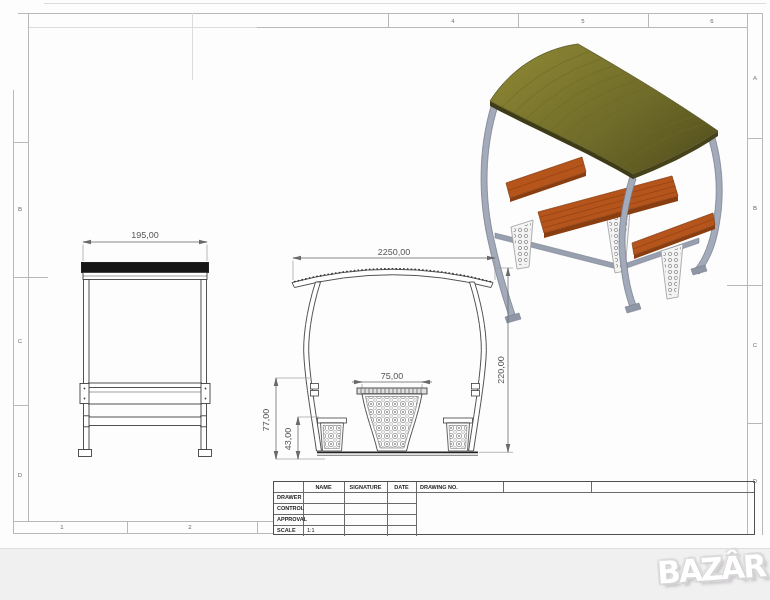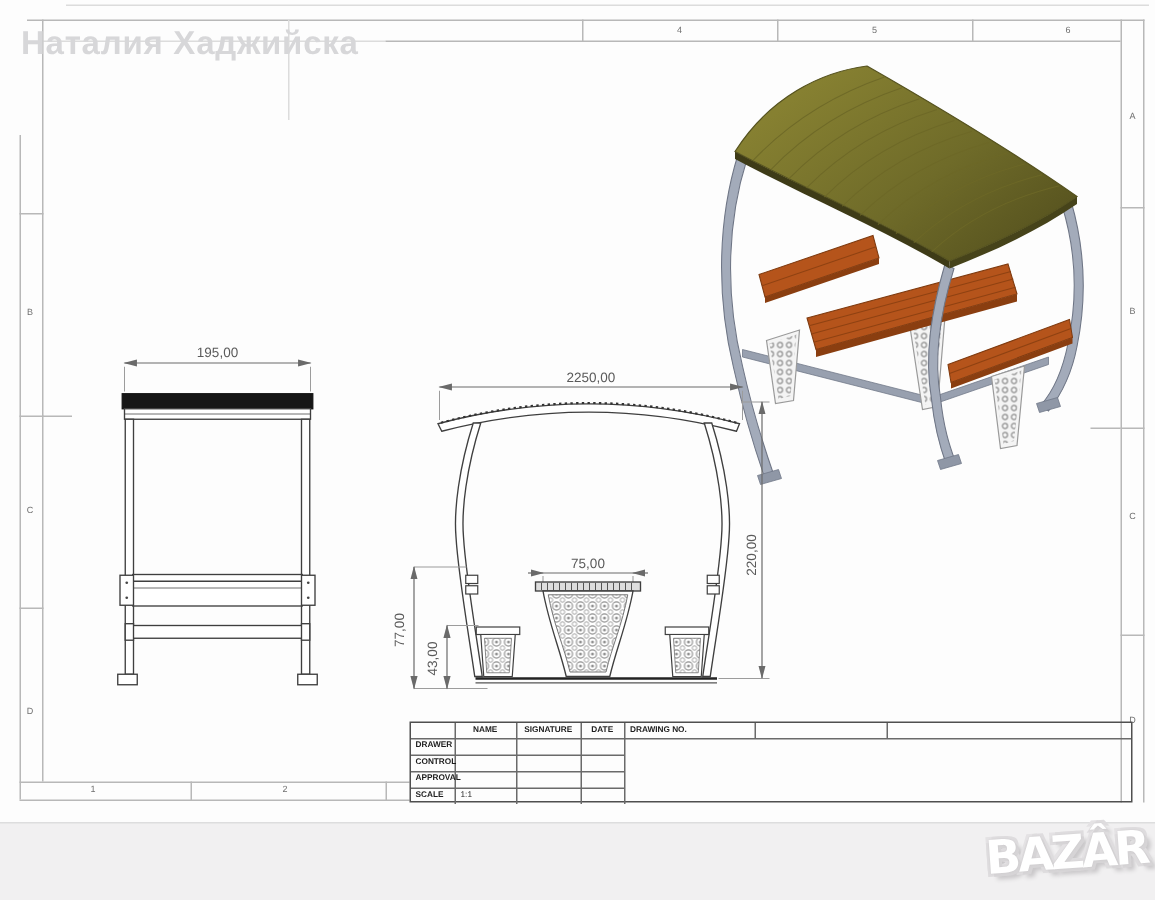--- a/index.html
+++ b/index.html
@@ -67,21 +67,20 @@
   <div class="zone" style="left:749px;top:75px;">A</div>
   <div class="zone" style="left:749px;top:205px;">B</div>
   <div class="zone" style="left:749px;top:342px;">C</div>
   <div class="zone" style="left:749px;top:478px;">D</div>
   <div class="zone" style="left:14px;top:206px;">B</div>
   <div class="zone" style="left:14px;top:338px;">C</div>
   <div class="zone" style="left:14px;top:472px;">D</div>
   <div class="zone" style="left:56px;top:524px;">1</div>
   <div class="zone" style="left:184px;top:524px;">2</div>
 
-  <div class="watermark">Наталия Хаджийска</div>
 
   <svg style="left:475px;top:35px;" width="265" height="290" viewBox="0 0 265 290">
     <defs>
       <linearGradient id="roofG" gradientUnits="userSpaceOnUse" x1="80" y1="10" x2="190" y2="150">
         <stop offset="0" stop-color="#868031"></stop>
           <stop offset=".55" stop-color="#6f6b29"></stop>
           <stop offset="1" stop-color="#57531f"></stop>
       </linearGradient>
       <pattern id="perf3" width="6" height="6" patternUnits="userSpaceOnUse">
         <circle cx="3" cy="3" r="1.7" fill="none" stroke="#8d8d8d" stroke-width="0.8"></circle>

